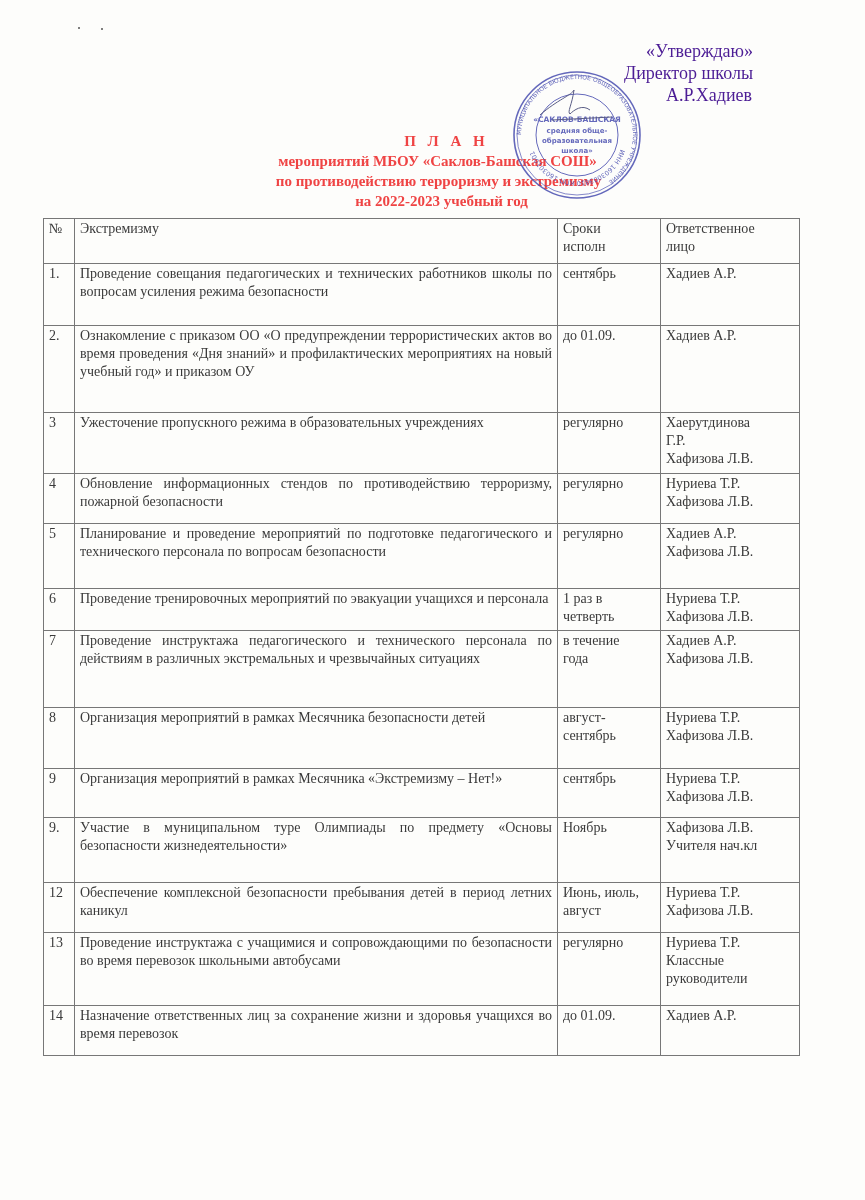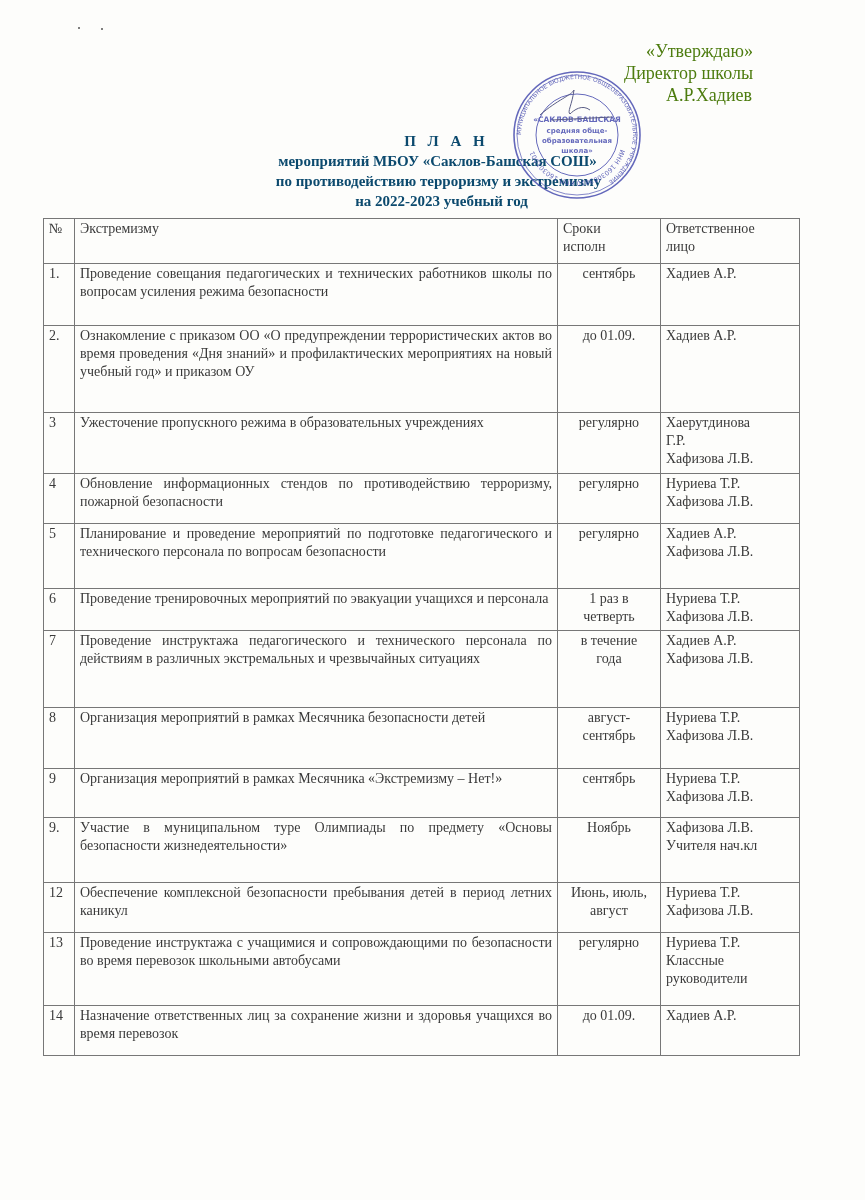--- a/index.html
+++ b/index.html
@@ -4,27 +4,27 @@
 <style>
   html, body { margin: 0; padding: 0; }
   body {
     width: 865px; height: 1200px; position: relative; overflow: hidden;
     background: #fdfdfb;
     font-family: "Liberation Serif", "DejaVu Serif", serif;
     color: #2b2b2b;
   }
   .approve {
     position: absolute; right: 112px; top: 40px; text-align: right;
-    font-size: 18px; line-height: 22px; color: #4d7c0f;
+    font-size: 18px; line-height: 22px; color: #4c1d95;
   }
   .approve div { white-space: nowrap; }
   .approve .l3 { margin-right: 1px; }
   .title {
     position: absolute; left: 0; width: 865px; top: 131px; text-align: center;
-    font-weight: bold; font-size: 15px; line-height: 20px; color: #0c4a6e;
+    font-weight: bold; font-size: 15px; line-height: 20px; color: #ef4444;
   }
   .title .t1 { letter-spacing: 4px; margin-left: 28px; }
   .title .t2 { margin-left: 10px; }
   .title .t3 { margin-left: 12px; }
   .title .t4 { margin-left: 18px; }
   .stamp {
     position: absolute; left: 512px; top: 70px; width: 130px; height: 130px;
     pointer-events: none; opacity: 0.85;
   }
   table.plan {
@@ -32,21 +32,21 @@
     border-collapse: collapse; table-layout: fixed;
     font-size: 14px; line-height: 18px; color: #3a3a3a;
   }
   table.plan td, table.plan th {
     border: 1px solid #777; vertical-align: top; padding: 1px 5px 2px 5px;
     font-weight: normal;
   }
   table.plan th { text-align: left; }
   th.c-num, td.c-num { width: 20px; padding-left: 4px; padding-right: 2px; }
   th.c-event, td.c-event { width: 472px; text-align: justify; }
-  th.c-term, td.c-term { width: 92px; text-align: center; }
+  th.c-term, td.c-term { width: 92px; text-align: left; }
   th.c-resp, td.c-resp { width: 128px; }
   th.c-term, th.c-resp { text-align: center; }
   td.c-resp { white-space: pre-line; }
   td.c-term { white-space: pre-line; }
   th.c-term, th.c-resp { white-space: pre-line; }
   .scan-dot { position: absolute; width: 2px; height: 2px; background: #555; border-radius: 1px; }
 </style>
 </head>
 <body>
 

